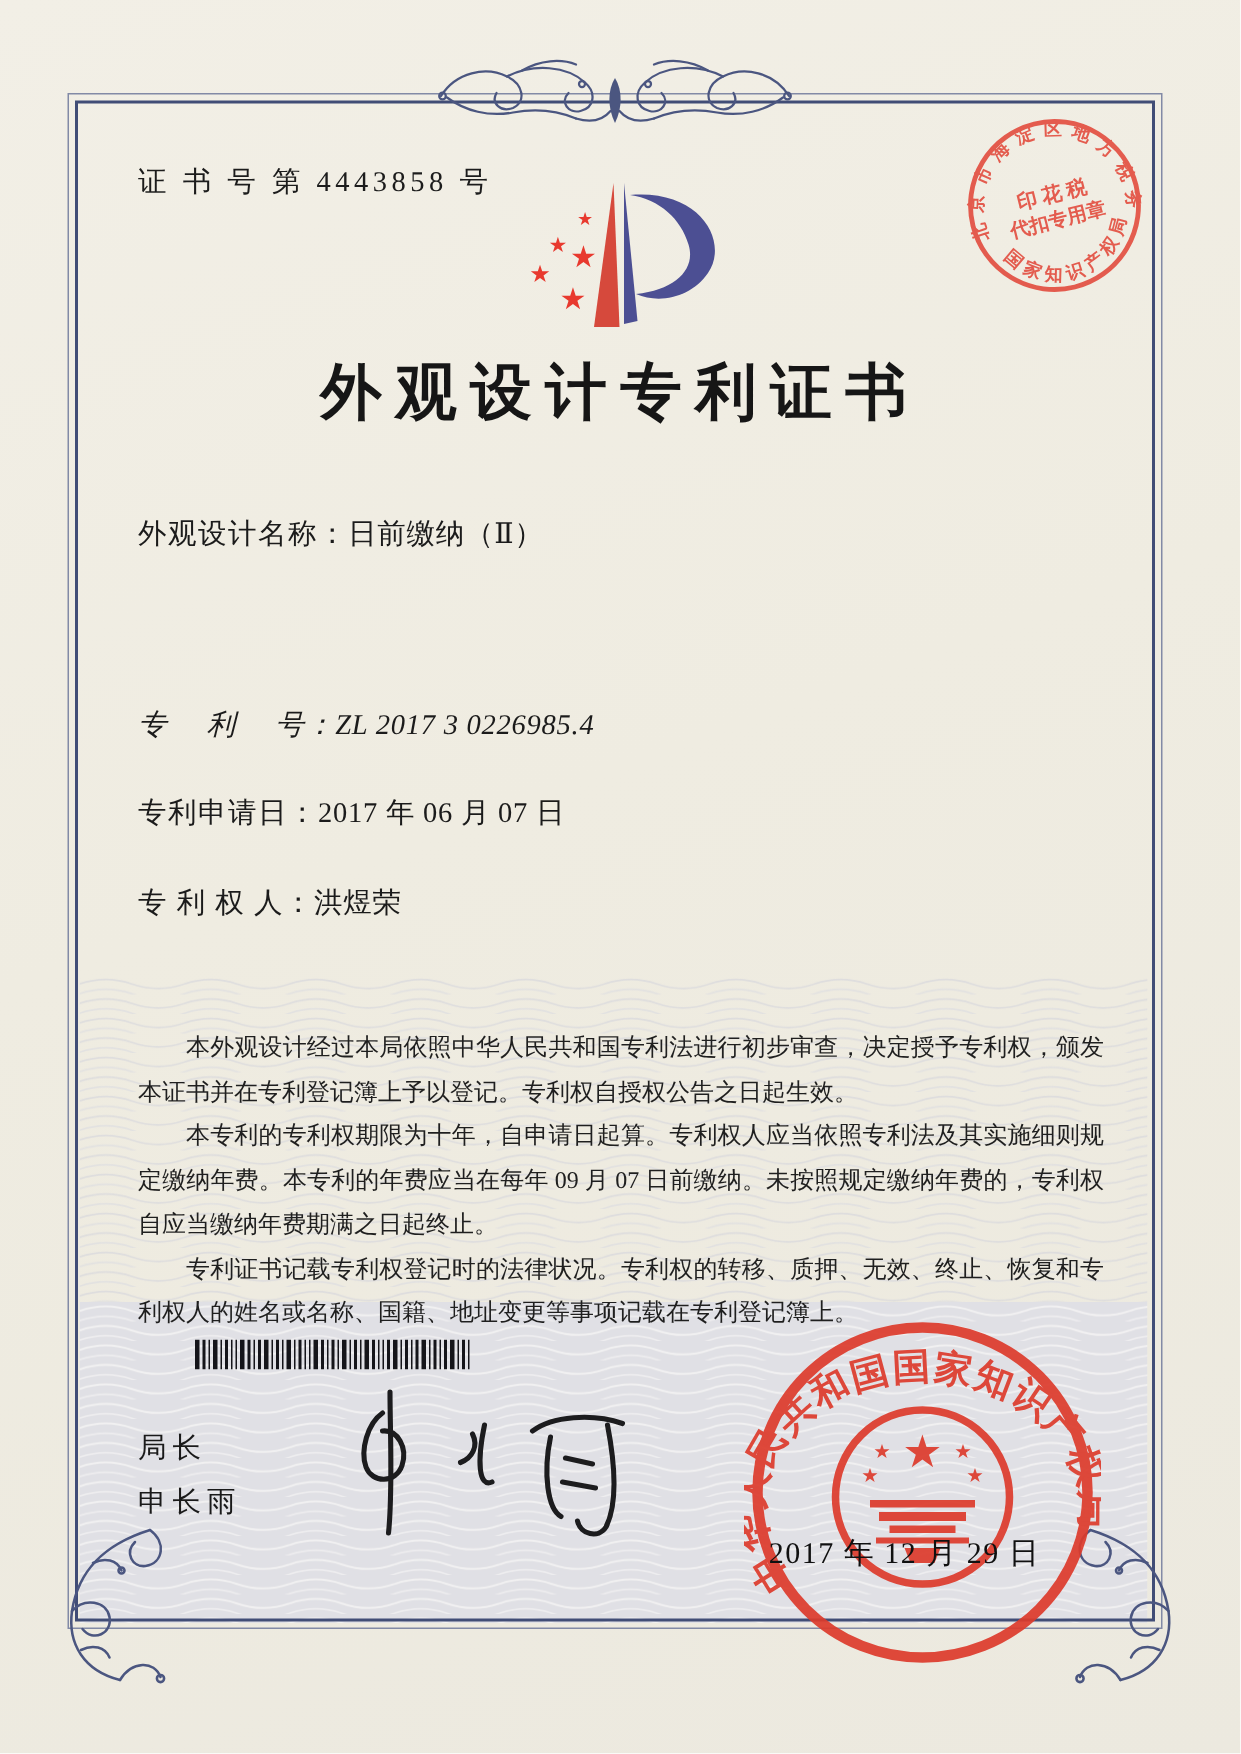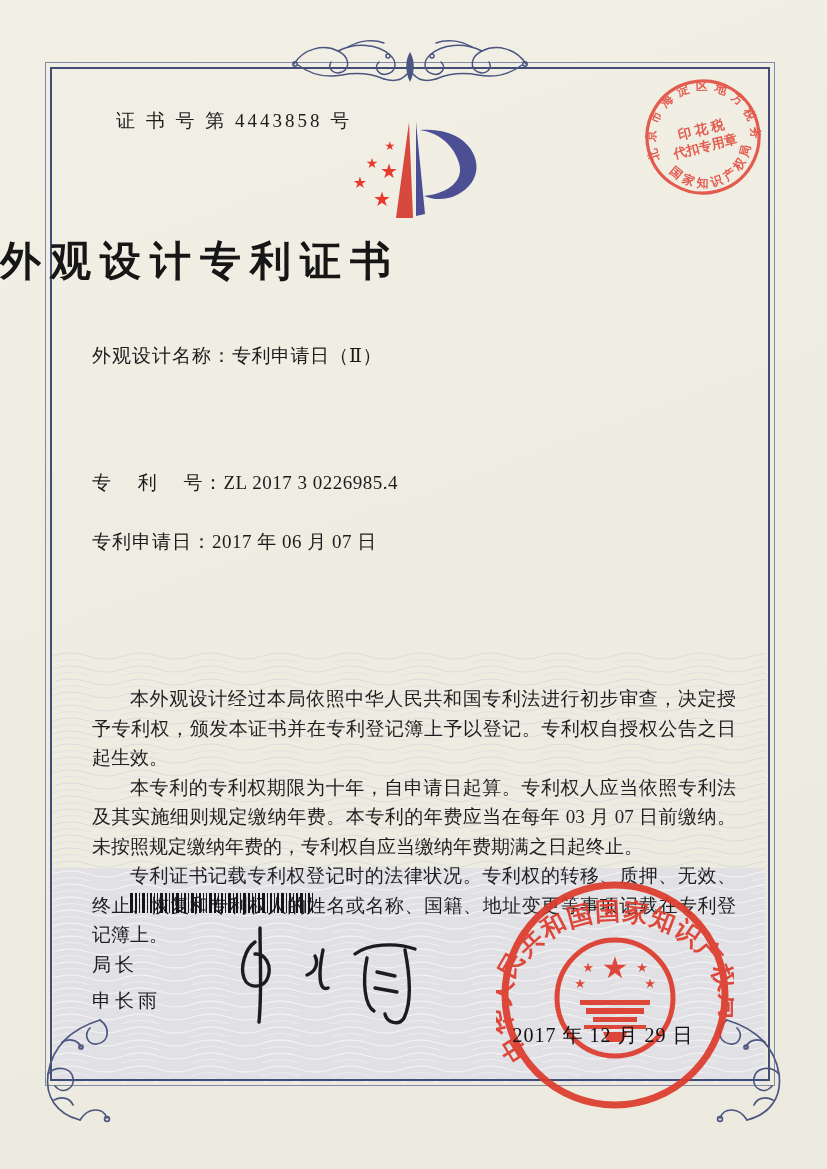--- a/index.html
+++ b/index.html
@@ -18,32 +18,32 @@
   }
   .frame-inner{
     position:absolute;left:4px;top:4px;right:4px;bottom:4px;
     border:2.5px solid #414d76;
   }
   
   .band{position:absolute;left:53px;width:712px;pointer-events:none;}
   .band-mid{top:650px;height:218px;opacity:.45;}
   .band-low{top:868px;height:214px;opacity:.9;}
   .txt{position:absolute;white-space:pre;}
-  .cert-no{left:92px;top:108px;font-size:19px;letter-spacing:3px;color:#1c1c1c;margin-left:24px;}
+  .cert-no{left:92px;top:108px;font-size:19px;letter-spacing:3px;color:#1c1c1c;}
   .title{
-    left:0;right:0;top:234px;
+    left:0;right:0;top:234px;text-align:center;
     font-size:41px;font-weight:bold;letter-spacing:9px;color:#161616;
   }
   .field{left:92px;font-size:19px;color:#1b1b1b;letter-spacing:.5px;}
   .field .lbl{letter-spacing:1px;}
-  .f0{top:343px;} .f1{top:411px;} .f2{top:470px;}
+  .f0{top:343px;} .f1{top:411px;} .f2{top:470px;font-style:italic;}
   .f3{top:529px;} .f4{top:589px;} .f5{top:649px;}
   .bodytext{
     position:absolute;left:92px;width:644px;top:684px;
-    font-size:19px;line-height:29.5px;color:#1f1f1f;
+    font-size:16px;line-height:29.5px;color:#1f1f1f;
     text-align:justify;
   }
   .bodytext p{margin:0;text-indent:2em;white-space:normal;}
   .director{left:92px;font-size:19px;letter-spacing:4px;color:#1a1a1a;}
   .d0{top:952px;font-family:Liberation Serif, serif;} .d1{top:988px;}
   .seal-date{
     left:498px;top:1022px;width:210px;text-align:center;
     font-size:20px;letter-spacing:1px;color:#101010;font-weight:500;
   }
   .footer{
@@ -149,27 +149,28 @@
       <text x="60" y="30" font-size="12">★</text>
       <text x="42" y="48" font-size="14">★</text>
       <text x="59" y="58" font-size="20">★</text>
       <text x="30" y="68" font-size="16">★</text>
       <text x="52" y="86" font-size="20">★</text>
     </g>
   </svg>
 
   <div class="txt title">外观设计专利证书</div>
 
-  <div class="txt field f0"><span class="lbl">外观设计名称：</span><span>专利申请日（Ⅱ）</span></div>
+  <div class="txt field f0"><span class="lbl">外观设计名称：</span><span>日前缴纳（Ⅱ）</span></div>
   <div class="txt field f2"><span class="lbl">专　 利　 号：</span><span>ZL 2017 3 0226985.4</span></div>
   <div class="txt field f3"><span class="lbl">专利申请日：</span><span>2017 年 06 月 07 日</span></div>
+  <div class="txt field f4"><span class="lbl">专 利 权 人：</span><span>洪煜荣</span></div>
 
   <div class="bodytext">
     <p>本外观设计经过本局依照中华人民共和国专利法进行初步审查，决定授予专利权，颁发本证书并在专利登记簿上予以登记。专利权自授权公告之日起生效。</p>
-    <p>本专利的专利权期限为十年，自申请日起算。专利权人应当依照专利法及其实施细则规定缴纳年费。本专利的年费应当在每年 03 月 07 日前缴纳。未按照规定缴纳年费的，专利权自应当缴纳年费期满之日起终止。</p>
+    <p>本专利的专利权期限为十年，自申请日起算。专利权人应当依照专利法及其实施细则规定缴纳年费。本专利的年费应当在每年 09 月 07 日前缴纳。未按照规定缴纳年费的，专利权自应当缴纳年费期满之日起终止。</p>
     <p>专利证书记载专利权登记时的法律状况。专利权的转移、质押、无效、终止、恢复和专利权人的姓名或名称、国籍、地址变更等事项记载在专利登记簿上。</p>
   </div>
 
   <svg class="abs" style="left:130px;top:893px;" width="184" height="20">
     <g fill="#15151a">
       <rect x="0" width="3" height="20"></rect>
         <rect x="5" width="2" height="20"></rect>
         <rect x="9" width="1" height="20"></rect>
       <rect x="12" width="3" height="20"></rect>
         <rect x="17" width="1" height="20"></rect>

